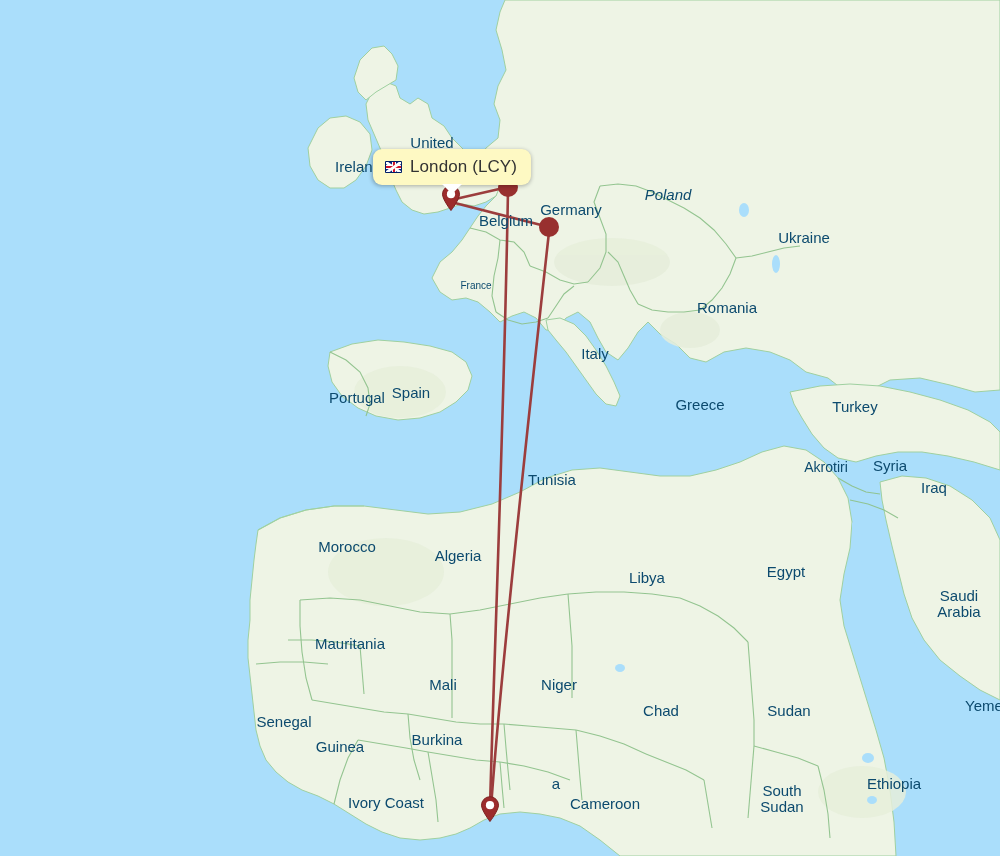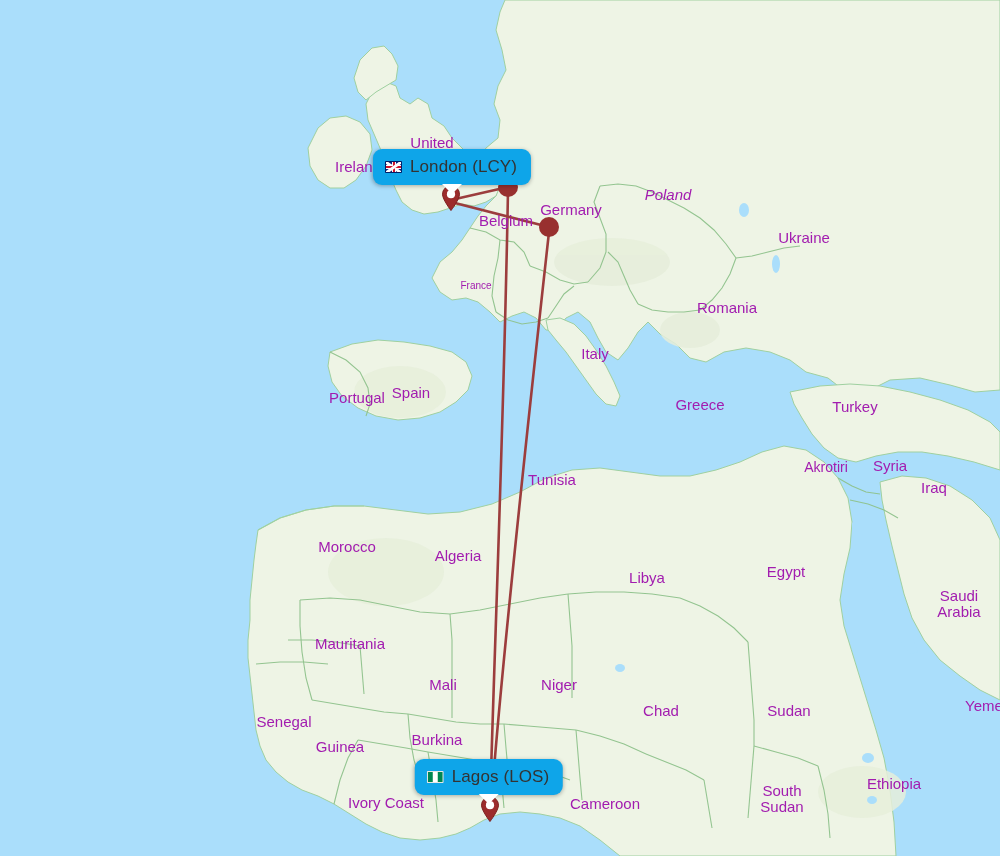--- a/index.html
+++ b/index.html
@@ -13,34 +13,34 @@
     width:1000px;
     height:856px;
     overflow:hidden;
     background:#aadefb;
   }
   #map-svg{position:absolute;left:0;top:0;width:1000px;height:856px;}
 
   
   .country-label{
     position:absolute;
-    color:#a21caf;
+    color:#0c4a6e;
     font-size:15px;
     line-height:16px;
     white-space:pre;
     text-align:center;
     transform:translate(-50%,-50%);
     pointer-events:none;
     font-family:"Liberation Sans", sans-serif;
   }
 
   
   .tooltip{
     position:absolute;
-    background:#0ea5e9;
+    background:#fef9c3;
     border-radius:9px;
     box-shadow:0 1px 4px rgba(0,0,0,.30);
     padding:8px 14px 8px 12px;
     display:flex;
     align-items:center;
     gap:8px;
     white-space:nowrap;
     transform:translate(-50%,-100%);
   }
   .tooltip .tip-arrow{
@@ -362,19 +362,14 @@
   </div>
 
   <div class="pin" style="left:490px; top:822px;">
     <svg viewBox="0 0 20 26" xmlns="http://www.w3.org/2000/svg">
       <path d="M10 25.5 C10 25.5 18.5 14.5 18.5 9.2 A8.5 8.5 0 1 0 1.5 9.2
                C1.5 14.5 10 25.5 10 25.5 Z" fill="#9c2c2c" stroke="#7e2222" stroke-width="1"></path>
       <circle cx="10" cy="9.2" r="4.1" fill="#ffffff"></circle>
     </svg>
   </div>
 
-  <div class="tooltip" style="left:489px; top:795px;">
-    <span class="flag flag-ng"></span>
-    <span class="label-text">Lagos (LOS)</span>
-    <span class="tip-arrow"></span>
-  </div>
 
 </div>
 
 </body></html>

